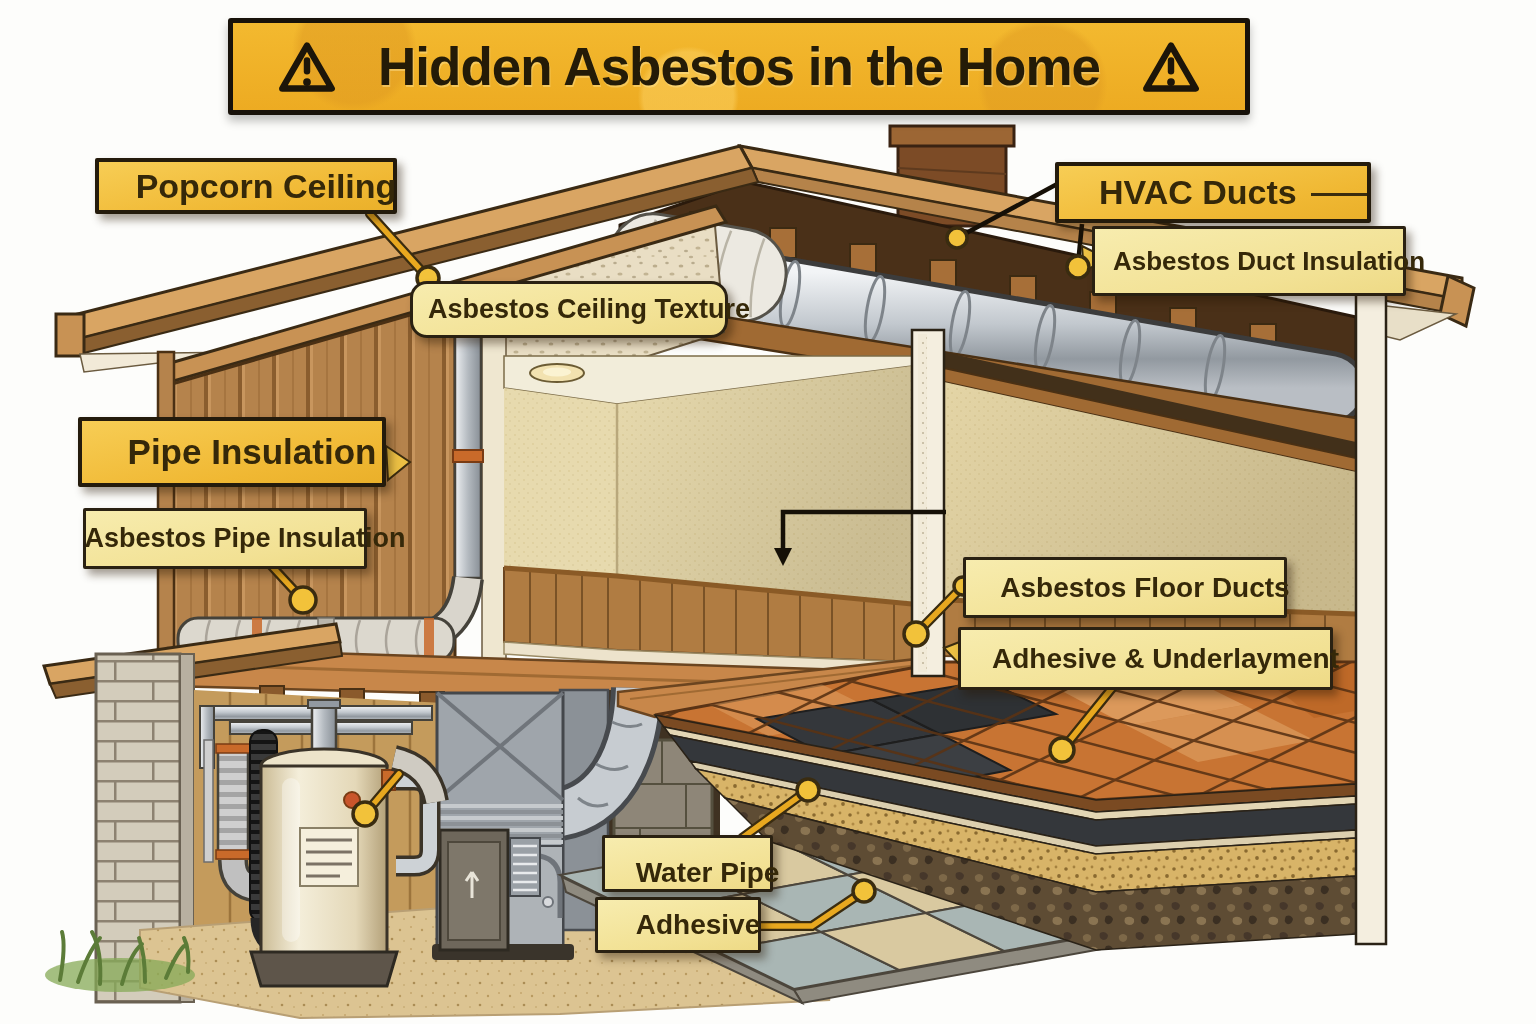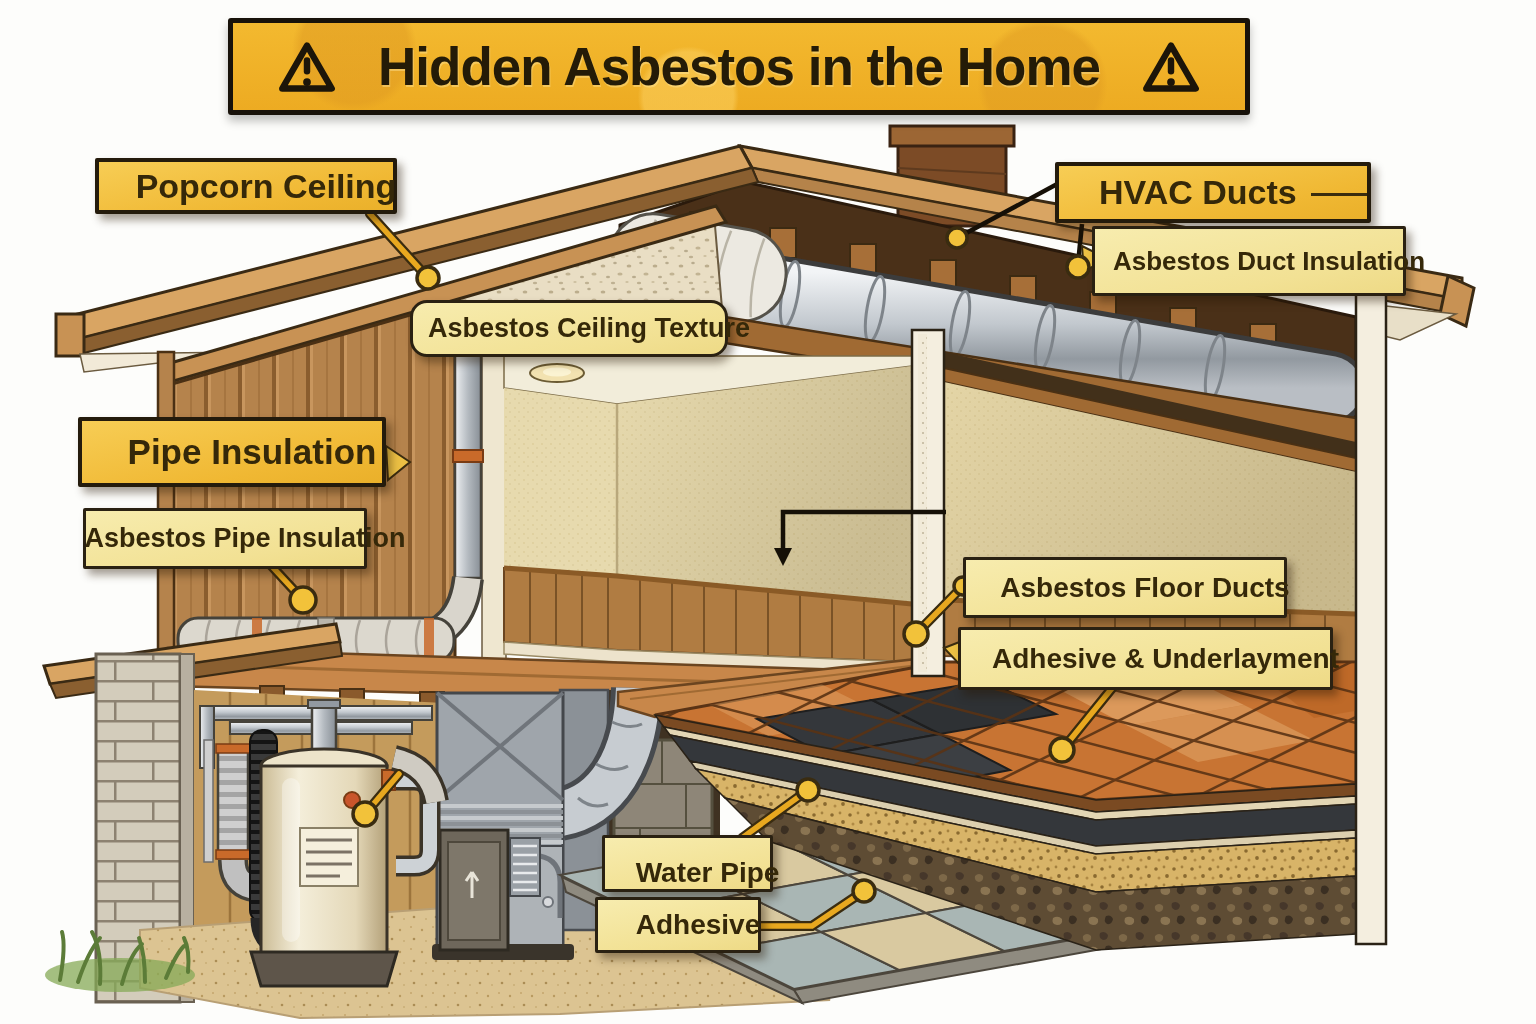--- a/index.html
+++ b/index.html
@@ -26,21 +26,21 @@
     justify-content:center;gap:14px;white-space:nowrap;
     box-shadow:5px 6px 9px rgba(40,25,5,.42);border-radius:2px;padding-left:40px;}
   .callout .t{font-weight:bold;color:#352809;}
   .primary{border:4px solid #241b0c;
     background:linear-gradient(168deg,#f7cd55,#f0b833 70%,#eab02a);}
   .secondary{border:3px solid #2a2112;
     background:linear-gradient(168deg,#f7ecae,#f2e194 70%,#eeda86);}
   .dash{display:inline-block;width:62px;border-top:3px solid #3a2c0e;margin-top:4px;}
 
   #cl-popcorn            {left:95px;  top:158px; width:302px; height:56px;} #cl-popcorn .t{font-size:34px;}
-  #cl-ceiltex            {left:410px; top:300px; width:318px; height:57px;border-radius:17px;} #cl-ceiltex .t{font-size:27px;}
+  #cl-ceiltex            {left:410px; top:281px; width:318px; height:57px;border-radius:17px;} #cl-ceiltex .t{font-size:27px;}
   #cl-hvac               {left:1055px;top:162px; width:316px; height:61px;} #cl-hvac .t{font-size:34px;}
   #cl-ductins            {left:1080px;top:226px; width:314px; height:70px;margin-left:12px;} #cl-ductins .t{font-size:26px;}
   #cl-pipeins            {left:78px;  top:417px; width:308px; height:70px;} #cl-pipeins .t{font-size:35px;}
   #cl-asbpipe            {left:83px;  top:508px; width:284px; height:61px;} #cl-asbpipe .t{font-size:27px;}
   #cl-floortiles         {left:946px; top:488px; width:298px; height:57px;} #cl-floortiles .t{font-size:34px;}
   #cl-asbfloor           {left:963px; top:557px; width:324px; height:61px;} #cl-asbfloor .t{font-size:28px;}
   #cl-adhesiveunder      {left:958px; top:627px; width:375px; height:63px;} #cl-adhesiveunder .t{font-size:28px;}
   #cl-waterpipe          {left:602px; top:835px; width:171px; height:57px;align-items:flex-end;} #cl-waterpipe .t{font-size:28px;}
   #cl-adhesive           {left:595px; top:897px; width:166px; height:56px;} #cl-adhesive .t{font-size:28px;}
 </style>

